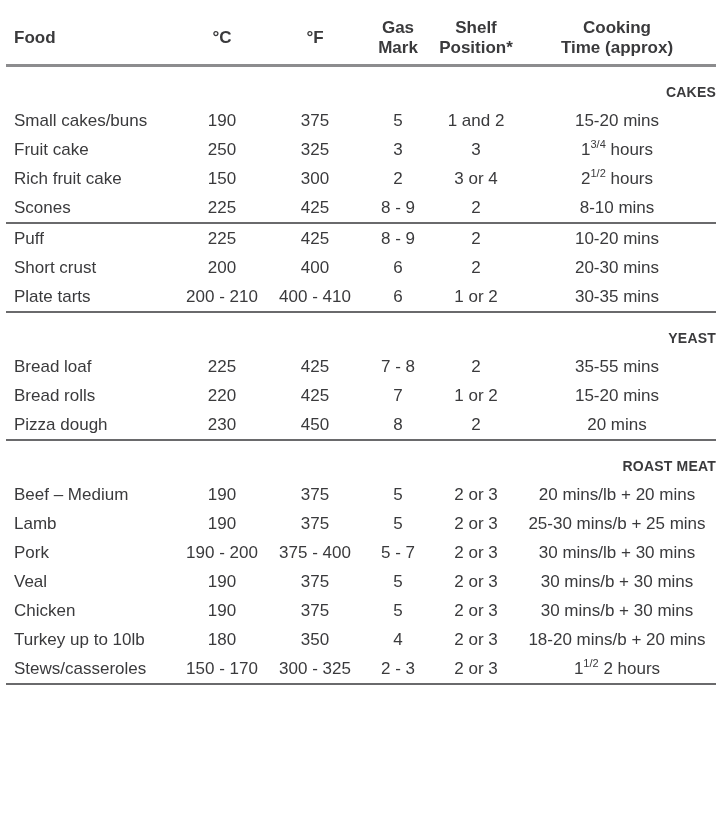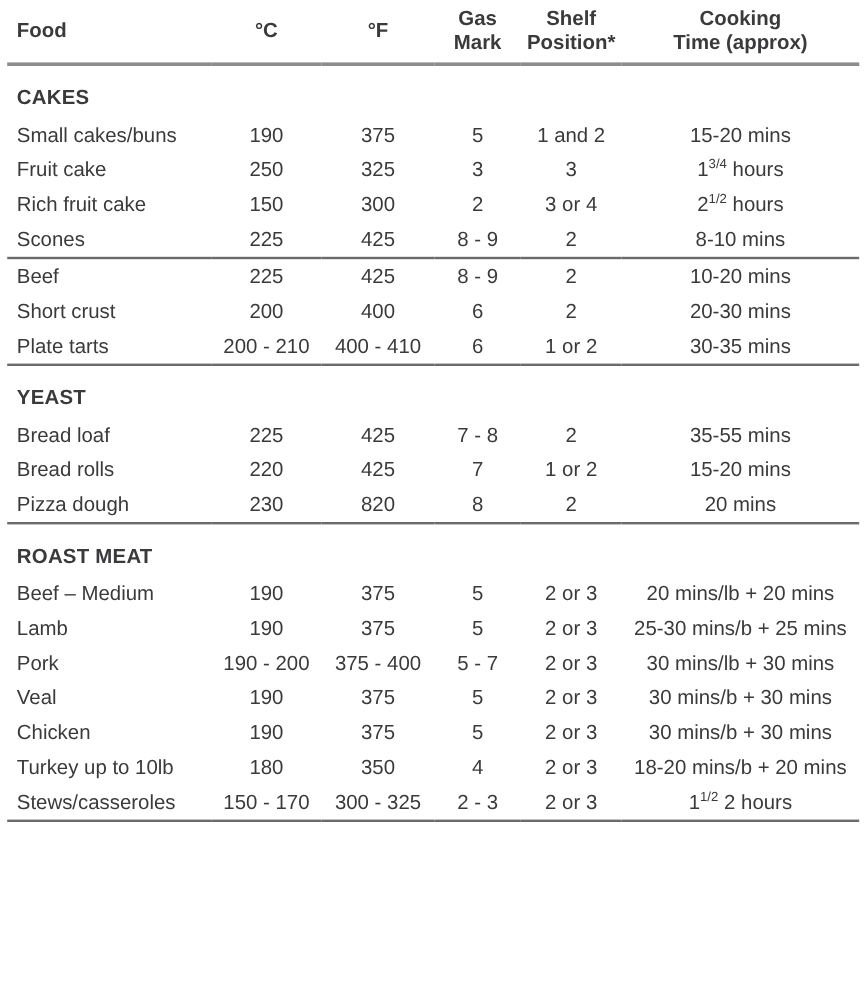--- a/index.html
+++ b/index.html
@@ -9,21 +9,21 @@
   }
   body {
     width: 722px;
     height: 821px;
     overflow: hidden;
     font-family: "Liberation Sans", "DejaVu Sans", sans-serif;
     color: var(--text-color, #3a3a3c);
   }
   .sheet {
     width: 710px;
-    margin: 0 auto;
+    margin: 12px auto;
     padding-top: 2px;
   }
   table.cook-table {
     border-collapse: collapse;
     width: 710px;
     table-layout: fixed;
   }
   col.col-food  { width: 170px; }
   col.col-c     { width: 92px;  }
   col.col-f     { width: 94px;  }
@@ -54,22 +54,22 @@
     text-align: center;
     white-space: nowrap;
     padding: 0;
   }
   tbody td.food-cell {
     text-align: left;
     padding-left: 8px;
   }
   tr.section-row td {
     font-weight: bold;
-    font-size: 17px;
-    text-align: left;
+    font-size: 14px;
+    text-align: right;
     padding: 17px 0 6px 8px;
     height: auto;
     letter-spacing: 0.2px;
   }
   tr.rule-row td {
     height: 0;
     padding: 0;
     line-height: 0;
     border-top: 2px solid var(--section-rule, #6a6a6c);
   }
@@ -139,21 +139,21 @@
           <td>225</td>
           <td>425</td>
           <td>8 - 9</td>
           <td>2</td>
           <td>8-10 mins</td>
         </tr>
         <tr class="rule-row">
           <td colspan="6"></td>
         </tr>
         <tr class="data-row">
-          <td class="food-cell">Beef</td>
+          <td class="food-cell">Puff</td>
           <td>225</td>
           <td>425</td>
           <td>8 - 9</td>
           <td>2</td>
           <td>10-20 mins</td>
         </tr>
         <tr class="data-row">
           <td class="food-cell">Short crust</td>
           <td>200</td>
           <td>400</td>
@@ -187,21 +187,21 @@
           <td class="food-cell">Bread rolls</td>
           <td>220</td>
           <td>425</td>
           <td>7</td>
           <td>1 or 2</td>
           <td>15-20 mins</td>
         </tr>
         <tr class="data-row">
           <td class="food-cell">Pizza dough</td>
           <td>230</td>
-          <td>820</td>
+          <td>450</td>
           <td>8</td>
           <td>2</td>
           <td>20 mins</td>
         </tr>
         <tr class="rule-row">
           <td colspan="6"></td>
         </tr>
         <tr class="section-row">
           <td colspan="6">ROAST MEAT</td>
         </tr>

